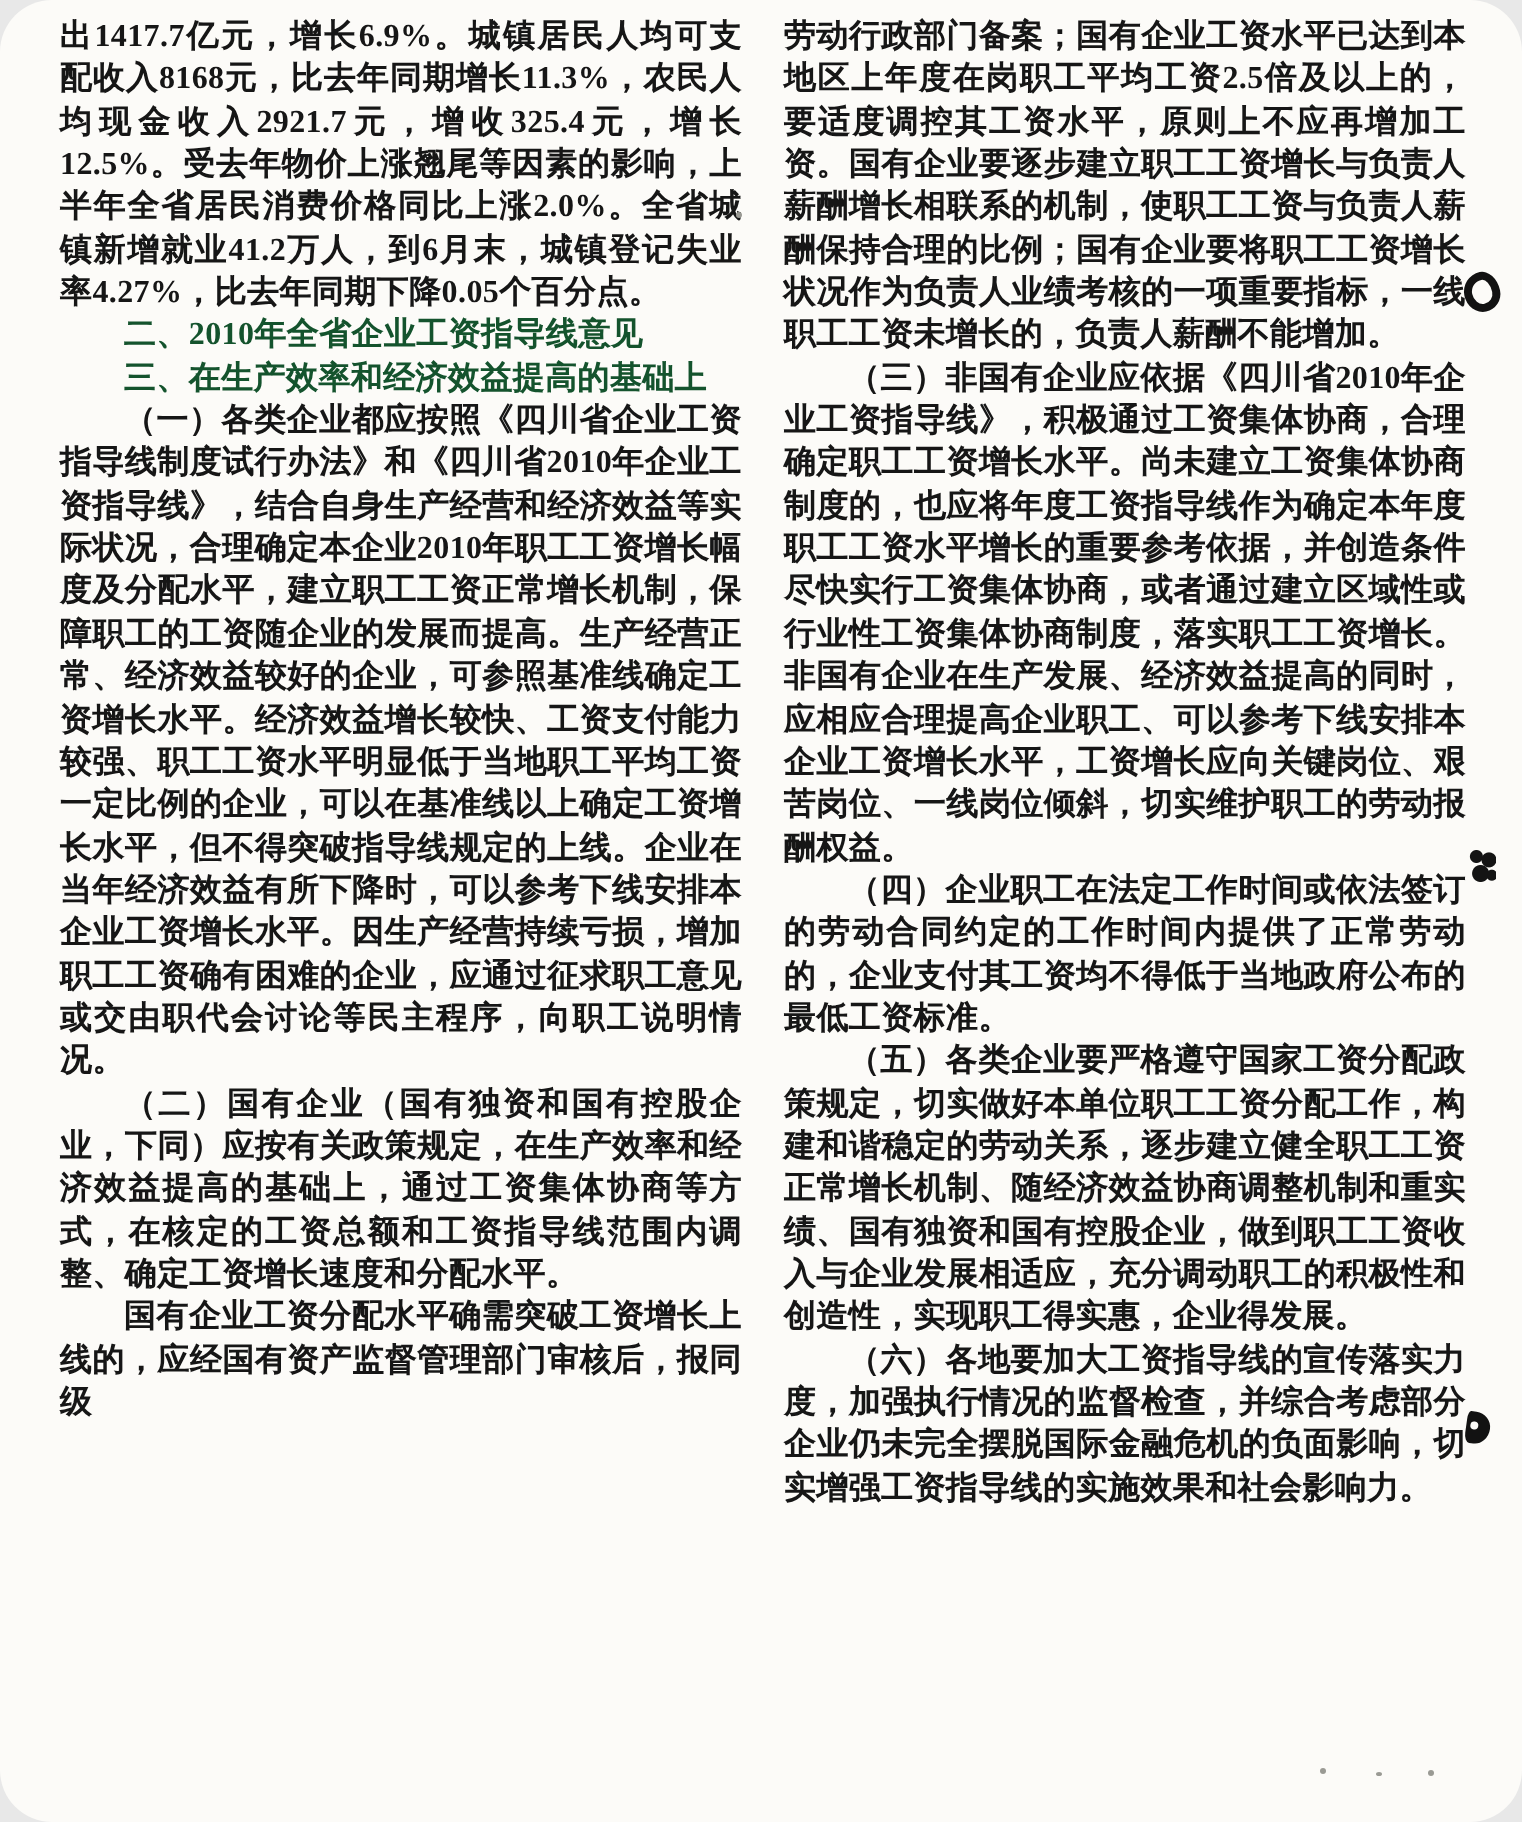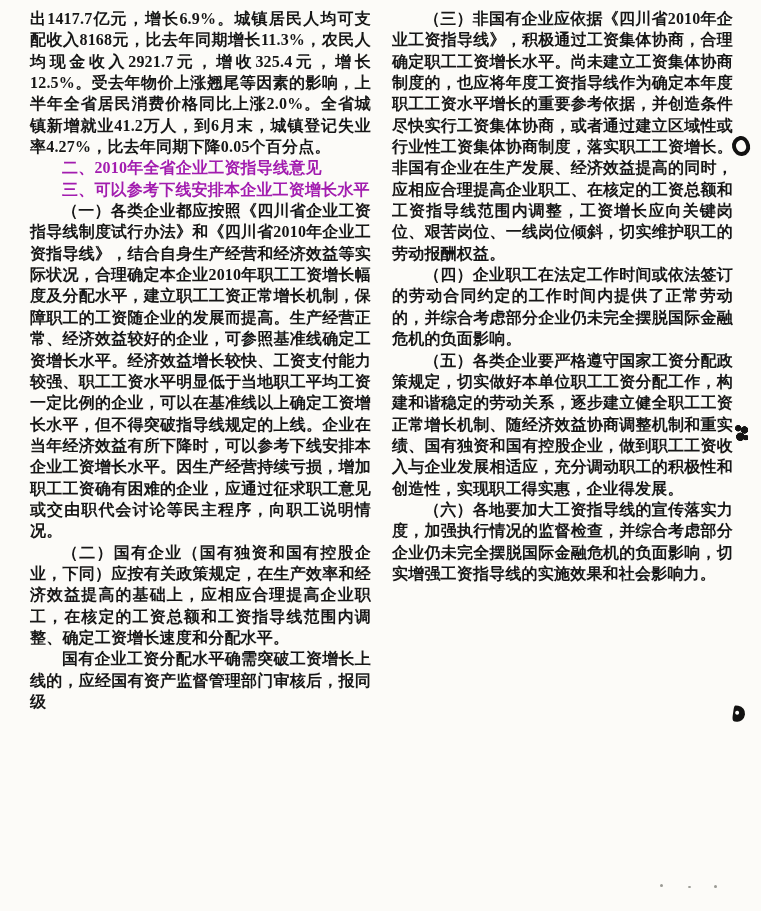--- a/index.html
+++ b/index.html
@@ -11,20 +11,21 @@
     position: relative;
     width: 761px;
     height: 911px;
     margin: 0 auto;
     background: #fcfbf8;
     box-sizing: border-box;
     padding: 8px 28px 0 30px;
     overflow: hidden;
     font-family: "Liberation Serif", "DejaVu Serif", serif;
     color: #161616;
+    border-radius: 26px;
   }
   .columns {
     display: flex;
     gap: 21px;
   }
   .col {
     width: 341px;
     font-size: 16px;
     line-height: 21.35px;
     text-align: justify;
@@ -34,21 +35,21 @@
     margin: 0;
     font-weight: 600;
   }
   .para-indent {
     text-indent: 2em;
   }
   .section-heading {
     margin: 0;
     font-weight: 800;
     text-indent: 2em;
-    color: #a21caf;
+    color: #14532d;
   }
   
   .artifact {
     position: absolute;
   }
   .ink-ring {
     left: 732px;
     top: 136px;
     width: 10px;
     height: 12px;
@@ -99,29 +100,30 @@
 </style>
 </head>
 <body>
 
 <div class="page">
   <div class="columns">
 
     <div class="col">
       <p>出1417.7亿元，增长6.9%。城镇居民人均可支配收入8168元，比去年同期增长11.3%，农民人均现金收入2921.7元，增收325.4元，增长12.5%。受去年物价上涨翘尾等因素的影响，上半年全省居民消费价格同比上涨2.0%。全省城镇新增就业41.2万人，到6月末，城镇登记失业率4.27%，比去年同期下降0.05个百分点。</p>
       <p class="section-heading">二、2010年全省企业工资指导线意见</p>
-      <p class="section-heading">三、可以参考下线安排本企业工资增长水平</p>
+      <p class="section-heading">三、在生产效率和经济效益提高的基础上</p>
       <p class="para-indent">（一）各类企业都应按照《四川省企业工资指导线制度试行办法》和《四川省2010年企业工资指导线》，结合自身生产经营和经济效益等实际状况，合理确定本企业2010年职工工资增长幅度及分配水平，建立职工工资正常增长机制，保障职工的工资随企业的发展而提高。生产经营正常、经济效益较好的企业，可参照基准线确定工资增长水平。经济效益增长较快、工资支付能力较强、职工工资水平明显低于当地职工平均工资一定比例的企业，可以在基准线以上确定工资增长水平，但不得突破指导线规定的上线。企业在当年经济效益有所下降时，可以参考下线安排本企业工资增长水平。因生产经营持续亏损，增加职工工资确有困难的企业，应通过征求职工意见或交由职代会讨论等民主程序，向职工说明情况。</p>
-      <p class="para-indent">（二）国有企业（国有独资和国有控股企业，下同）应按有关政策规定，在生产效率和经济效益提高的基础上，应相应合理提高企业职工，在核定的工资总额和工资指导线范围内调整、确定工资增长速度和分配水平。</p>
+      <p class="para-indent">（二）国有企业（国有独资和国有控股企业，下同）应按有关政策规定，在生产效率和经济效益提高的基础上，通过工资集体协商等方式，在核定的工资总额和工资指导线范围内调整、确定工资增长速度和分配水平。</p>
       <p class="para-indent">国有企业工资分配水平确需突破工资增长上线的，应经国有资产监督管理部门审核后，报同级</p>
     </div>
 
     <div class="col">
-      <p class="para-indent">（三）非国有企业应依据《四川省2010年企业工资指导线》，积极通过工资集体协商，合理确定职工工资增长水平。尚未建立工资集体协商制度的，也应将年度工资指导线作为确定本年度职工工资水平增长的重要参考依据，并创造条件尽快实行工资集体协商，或者通过建立区域性或行业性工资集体协商制度，落实职工工资增长。非国有企业在生产发展、经济效益提高的同时，应相应合理提高企业职工、在核定的工资总额和工资指导线范围内调整，工资增长应向关键岗位、艰苦岗位、一线岗位倾斜，切实维护职工的劳动报酬权益。</p>
-      <p class="para-indent">（四）企业职工在法定工作时间或依法签订的劳动合同约定的工作时间内提供了正常劳动的，并综合考虑部分企业仍未完全摆脱国际金融危机的负面影响。</p>
+      <p>劳动行政部门备案；国有企业工资水平已达到本地区上年度在岗职工平均工资2.5倍及以上的，要适度调控其工资水平，原则上不应再增加工资。国有企业要逐步建立职工工资增长与负责人薪酬增长相联系的机制，使职工工资与负责人薪酬保持合理的比例；国有企业要将职工工资增长状况作为负责人业绩考核的一项重要指标，一线职工工资未增长的，负责人薪酬不能增加。</p>
+      <p class="para-indent">（三）非国有企业应依据《四川省2010年企业工资指导线》，积极通过工资集体协商，合理确定职工工资增长水平。尚未建立工资集体协商制度的，也应将年度工资指导线作为确定本年度职工工资水平增长的重要参考依据，并创造条件尽快实行工资集体协商，或者通过建立区域性或行业性工资集体协商制度，落实职工工资增长。非国有企业在生产发展、经济效益提高的同时，应相应合理提高企业职工、可以参考下线安排本企业工资增长水平，工资增长应向关键岗位、艰苦岗位、一线岗位倾斜，切实维护职工的劳动报酬权益。</p>
+      <p class="para-indent">（四）企业职工在法定工作时间或依法签订的劳动合同约定的工作时间内提供了正常劳动的，企业支付其工资均不得低于当地政府公布的最低工资标准。</p>
       <p class="para-indent">（五）各类企业要严格遵守国家工资分配政策规定，切实做好本单位职工工资分配工作，构建和谐稳定的劳动关系，逐步建立健全职工工资正常增长机制、随经济效益协商调整机制和重实绩、国有独资和国有控股企业，做到职工工资收入与企业发展相适应，充分调动职工的积极性和创造性，实现职工得实惠，企业得发展。</p>
       <p class="para-indent">（六）各地要加大工资指导线的宣传落实力度，加强执行情况的监督检查，并综合考虑部分企业仍未完全摆脱国际金融危机的负面影响，切实增强工资指导线的实施效果和社会影响力。</p>
     </div>
 
   </div>
 
   <div class="artifact ink-ring"></div>
   <div class="artifact ink-splotch"></div>
   <div class="artifact ink-d-blob"></div>
   <div class="speck speck-1"></div>

